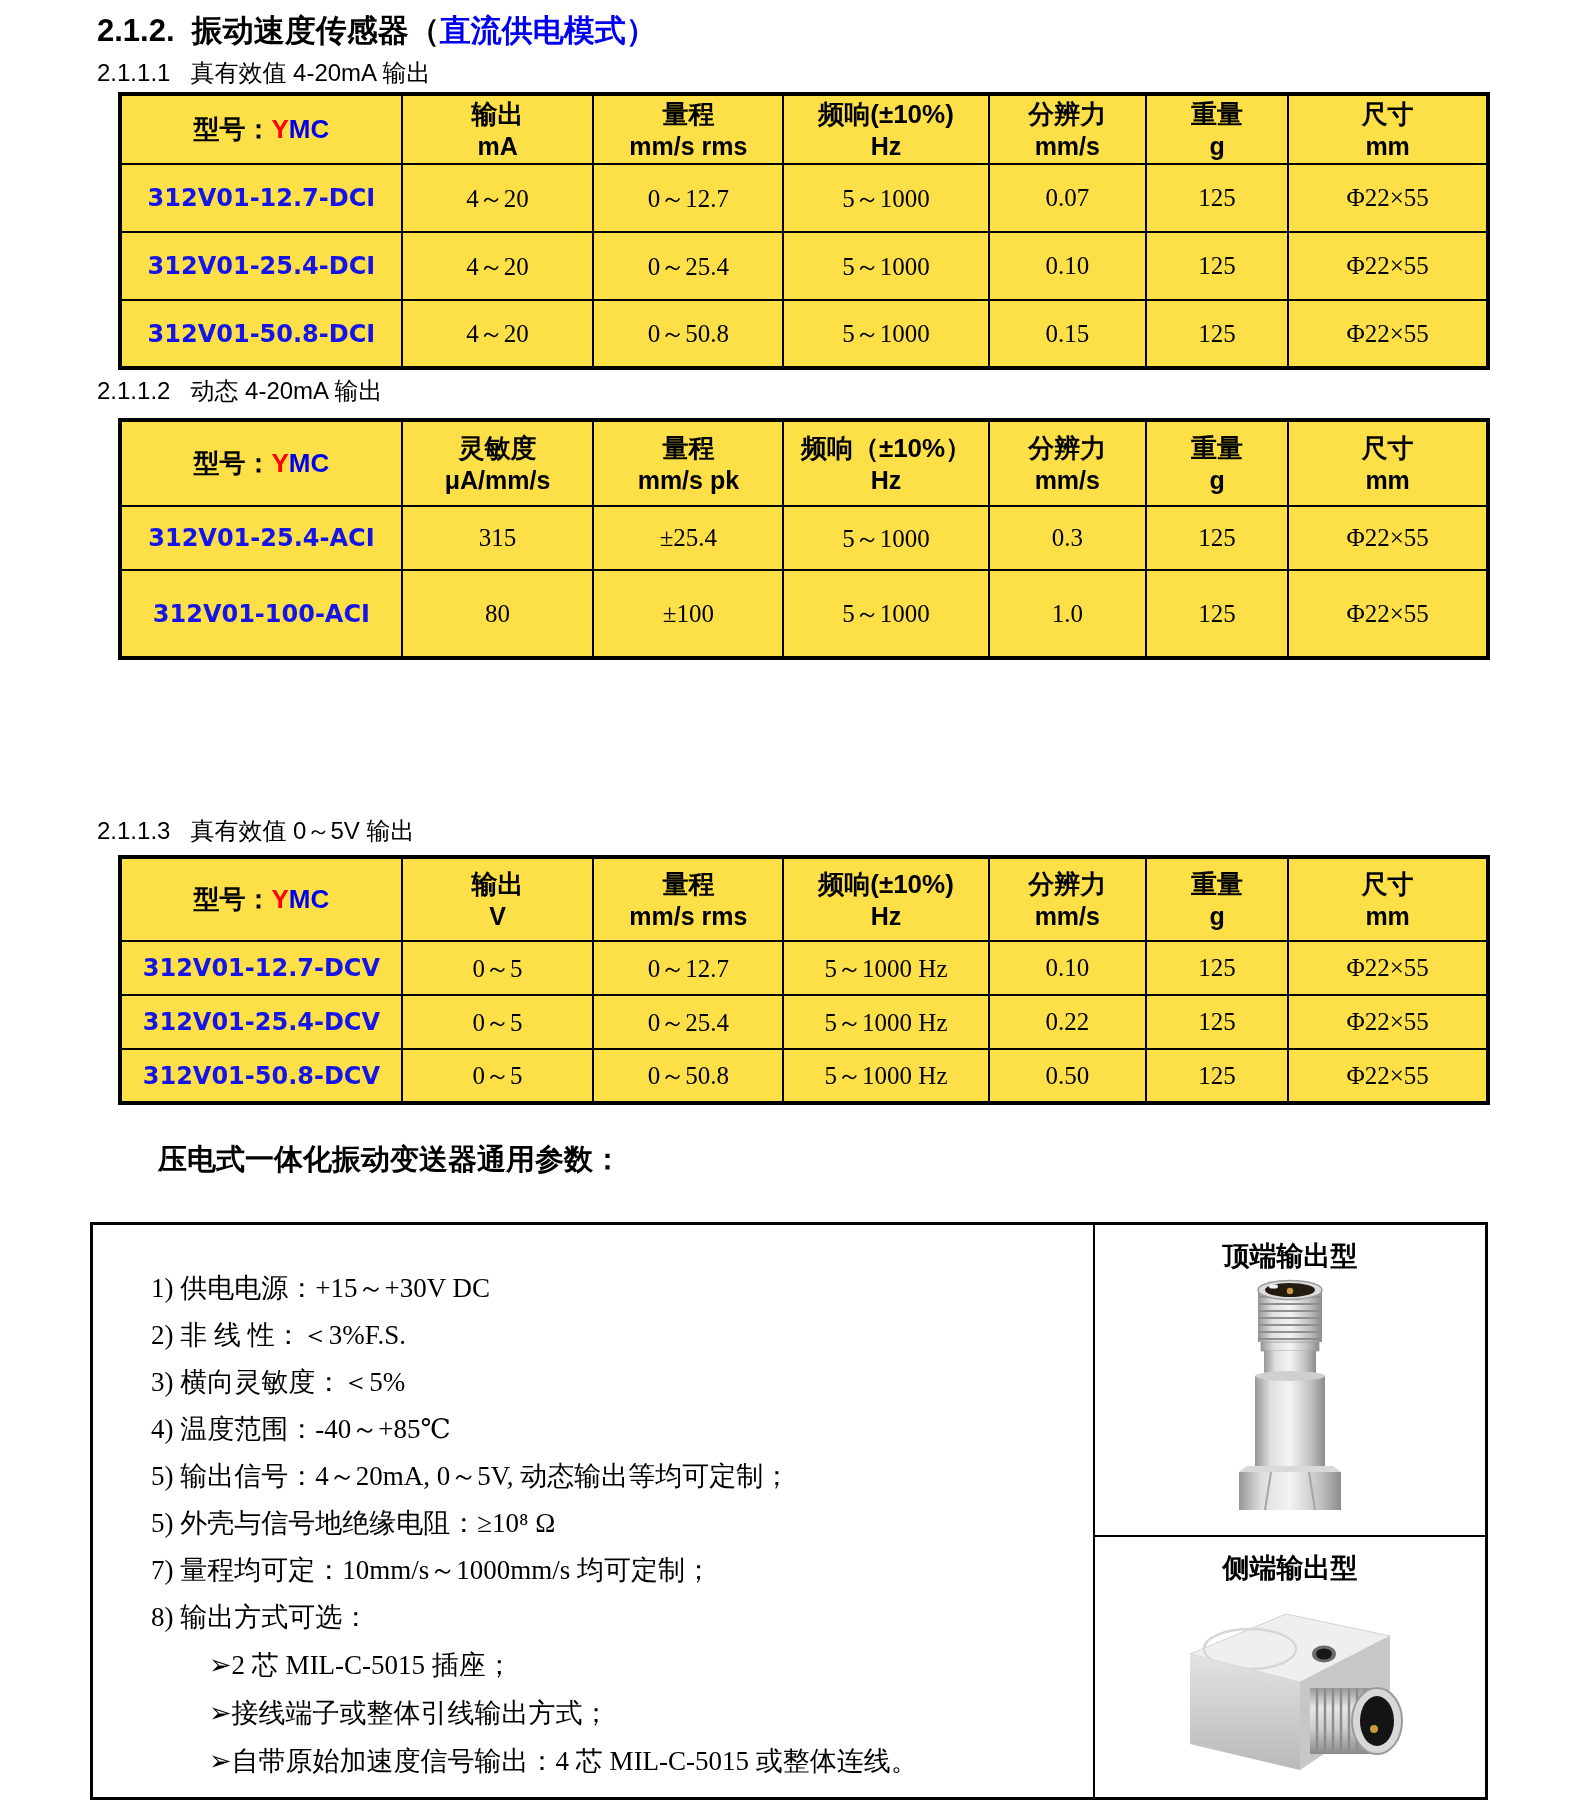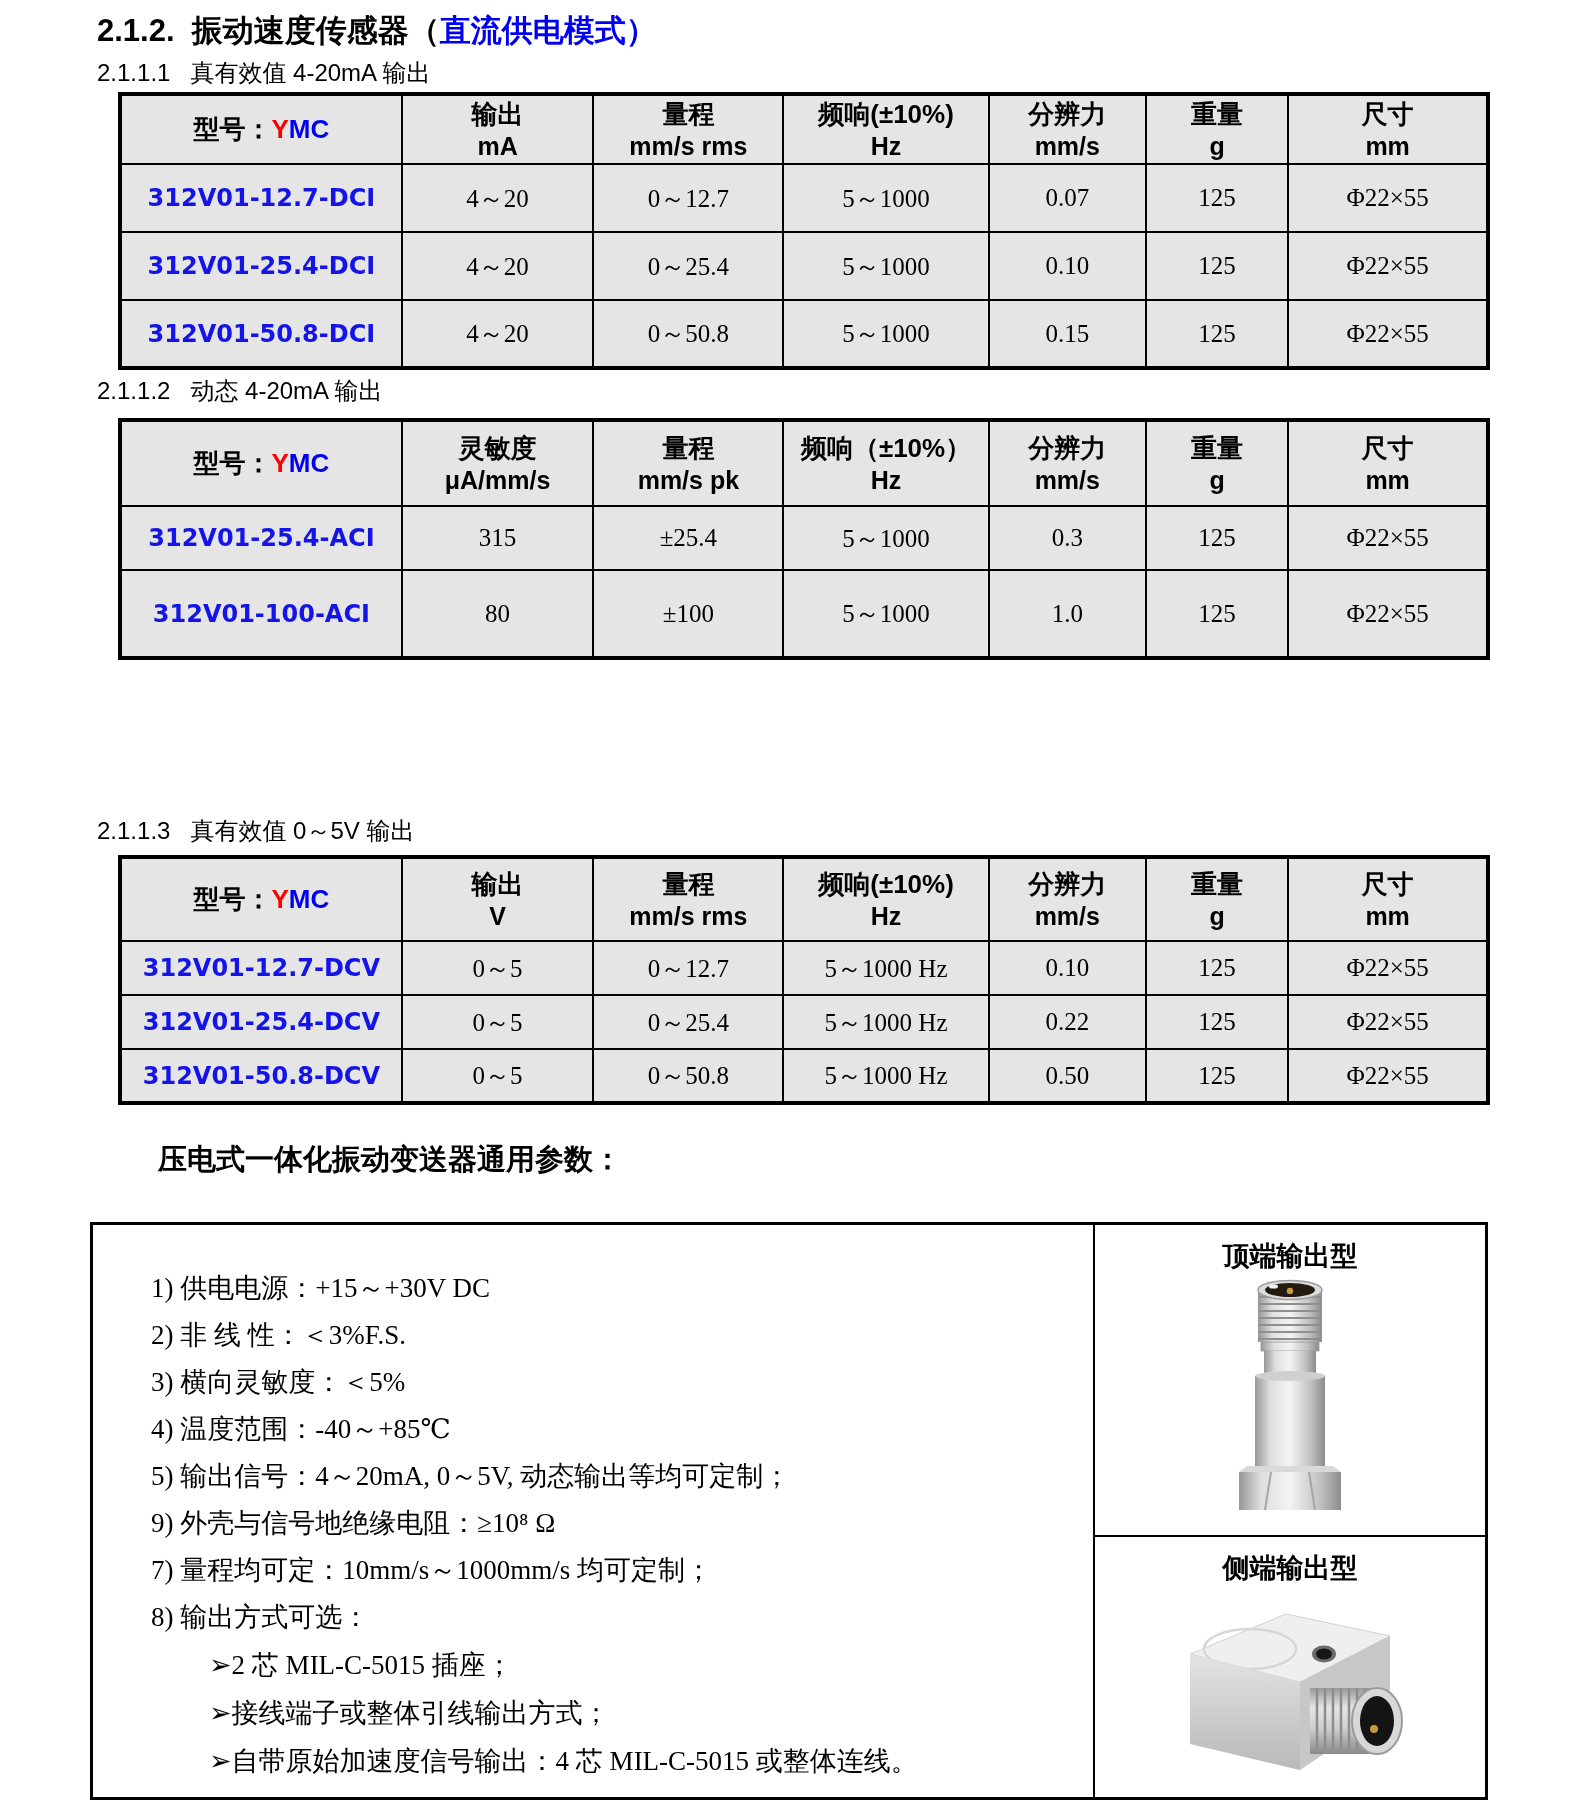--- a/index.html
+++ b/index.html
@@ -9,21 +9,21 @@
   
   .h1{position:absolute;left:97px;top:10px;font-size:31px;font-weight:bold;white-space:pre;}
   .h1 .blue-part{color:#0000f0;}
   .h2{position:absolute;left:97px;font-size:24px;font-weight:normal;white-space:pre;}
   .h2.s1{top:57px;}
   .h2.s2{top:375px;}
   .h2.s3{top:815px;}
 
   
   table.spec{position:absolute;left:118px;width:1372px;border-collapse:collapse;
-             table-layout:fixed;border:4px solid #000;background:#e5e5e5;}
+             table-layout:fixed;border:4px solid #000;background:#fde047;}
   table.spec.t1{top:92px;}
   table.spec.t2{top:418px;}
   table.spec.t3{top:855px;}
   .spec th,.spec td{border:2px solid #000;text-align:center;vertical-align:middle;padding:0;overflow:hidden;}
   .t1 thead tr{height:70px;} .t1 tbody tr{height:68px;}
   .t2 thead tr{height:86px;} .t2 tbody tr{height:64px;} .t2 tbody tr.tall{height:88px;}
   .t3 thead tr{height:84px;} .t3 tbody tr{height:54px;}
   .hl1{font-size:26px;font-weight:bold;line-height:30px;}
   .hl2{font-size:25px;font-weight:bold;line-height:29px;margin-top:3px;}
   .mh{font-size:26px;font-weight:bold;white-space:pre;}
@@ -262,21 +262,21 @@
 
   <div class="ptitle">压电式一体化振动变送器通用参数：</div>
 
   <div class="pbox">
     <div class="plist">
       <div class="pitem">1) 供电电源：+15～+30V DC</div>
       <div class="pitem">2) 非 线 性：＜3%F.S.</div>
       <div class="pitem">3) 横向灵敏度：＜5%</div>
       <div class="pitem">4) 温度范围：-40～+85℃</div>
       <div class="pitem">5) 输出信号：4～20mA, 0～5V, 动态输出等均可定制；</div>
-      <div class="pitem">9) 外壳与信号地绝缘电阻：≥10⁸ Ω</div>
+      <div class="pitem">5) 外壳与信号地绝缘电阻：≥10⁸ Ω</div>
       <div class="pitem">7) 量程均可定：10mm/s～1000mm/s 均可定制；</div>
       <div class="pitem">8) 输出方式可选：</div>
       <div class="psub">➢2 芯 MIL-C-5015 插座；</div>
       <div class="psub">➢接线端子或整体引线输出方式；</div>
       <div class="psub">➢自带原始加速度信号输出：4 芯 MIL-C-5015 或整体连线。</div>
     </div>
 
     <div class="rpanel">
       <div class="rtop">
         <div class="rlabel">顶端输出型</div>

